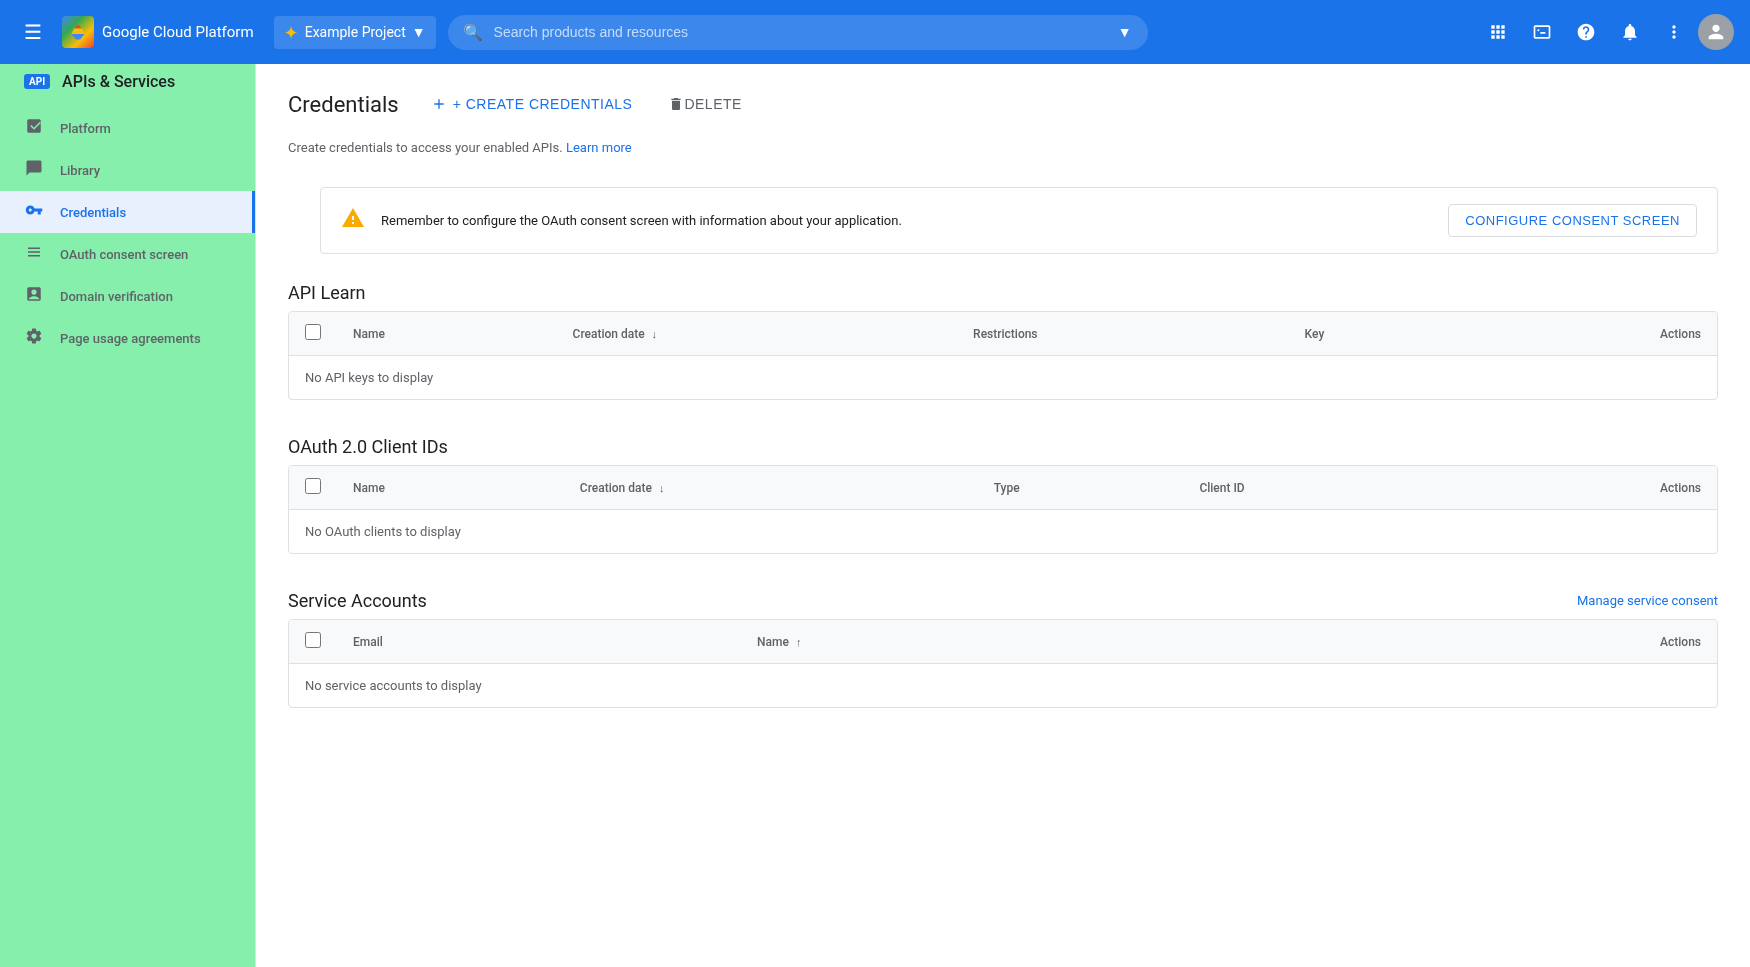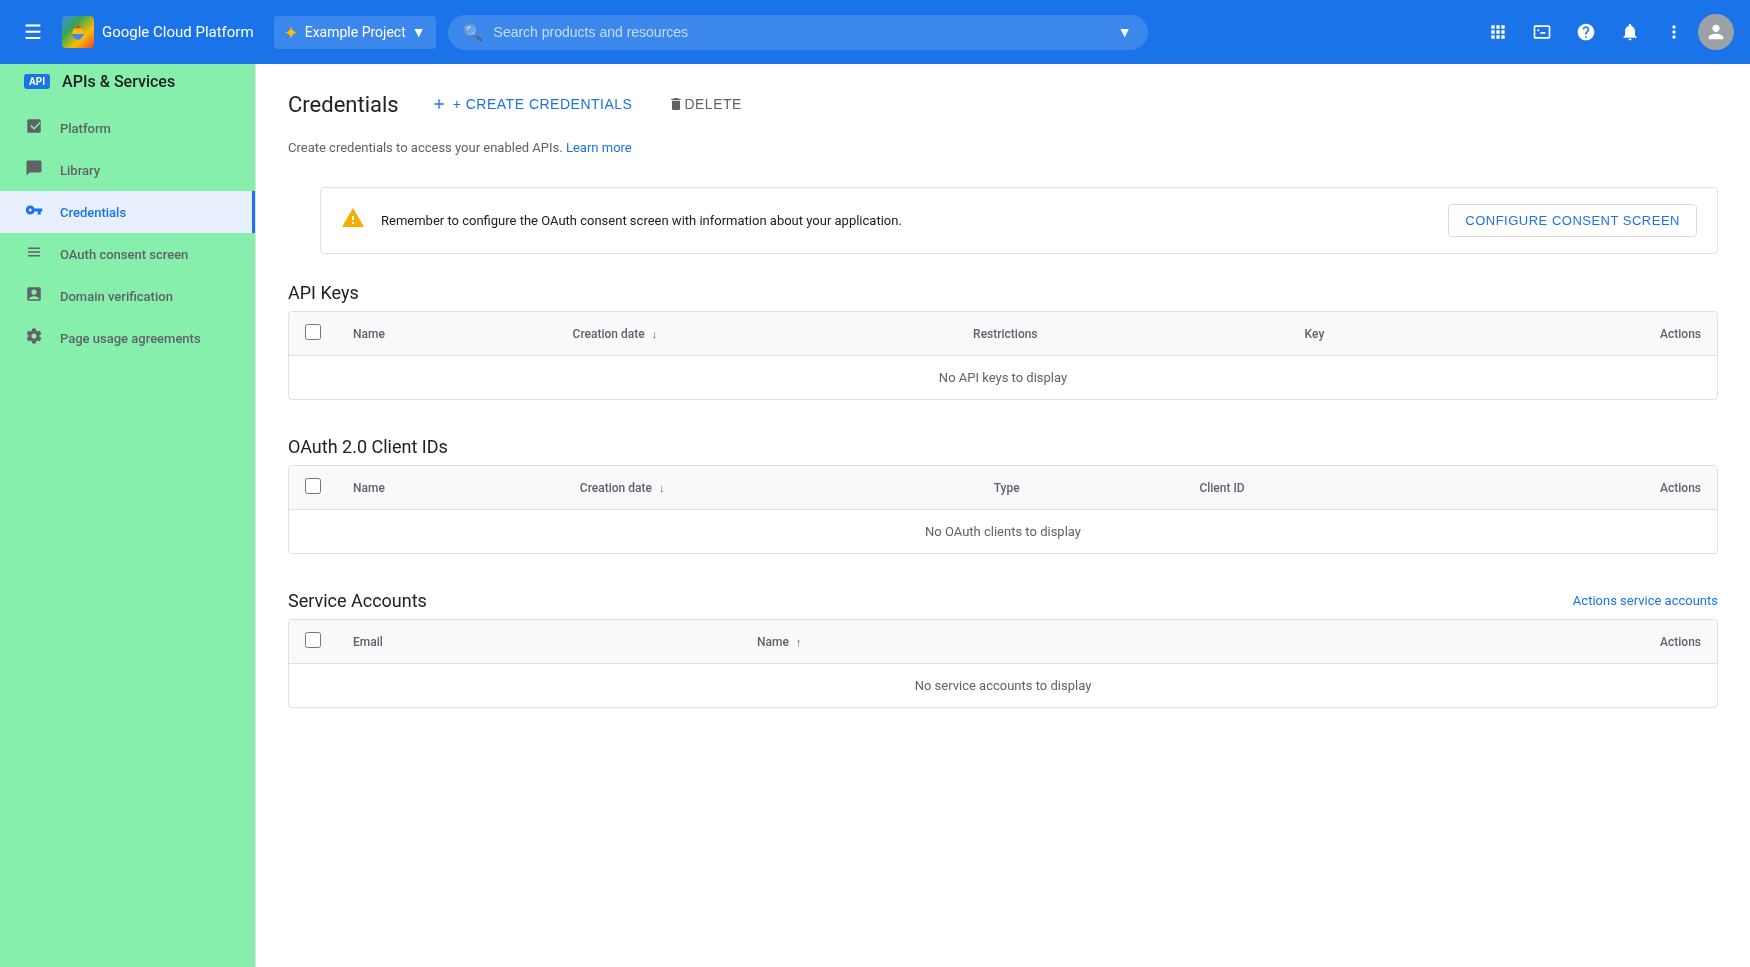--- a/index.html
+++ b/index.html
@@ -212,21 +212,21 @@
     th.checkbox-col { width: 48px; }
     th .sort-icon { font-size: 11px; margin-left: 4px; color: #5f6368; }
     tbody tr:not(.empty-row) {
       border-bottom: 1px solid #e0e0e0;
     }
     td {
       padding: 14px 16px;
       color: #202124; font-size: 13px;
     }
     td.empty-cell { color: #5f6368; }
-    .empty-row td { border: none; text-align: center; }
+    .empty-row td { border: none; }
     .cb-cell { width: 48px; }
     input[type="checkbox"] { width: 16px; height: 16px; cursor: pointer; }
 
     
     ::-webkit-scrollbar { width: 8px; }
     ::-webkit-scrollbar-track { background: #f1f3f4; }
     ::-webkit-scrollbar-thumb { background: #dadce0; border-radius: 4px; }
   </style>
 </head>
 <body>
@@ -386,21 +386,21 @@
               <path d="M1 21h22L12 2 1 21zm12-3h-2v-2h2v2zm0-4h-2v-4h2v4z"></path>
             </svg>
         </span>
         <span class="warning-text">Remember to configure the OAuth consent screen with information about your application.</span>
       </div>
       <button class="btn-configure">CONFIGURE CONSENT SCREEN</button>
     </div>
 
     <div class="section">
       <div class="section-header">
-        <h2 class="section-title">API Keys</h2>
+        <h2 class="section-title">API Learn</h2>
       </div>
       <div class="table-container">
         <table>
           <thead>
             <tr>
               <th class="checkbox-col cb-cell">
                 <input type="checkbox" style="">
               </th>
               <th>
                 <span>Name</span>
@@ -463,21 +463,21 @@
               <td colspan="6" class="empty-cell">No OAuth clients to display</td>
             </tr>
           </tbody>
         </table>
       </div>
     </div>
 
     <div class="section">
       <div class="section-header">
         <h2 class="section-title">Service Accounts</h2>
-        <a href="#" class="manage-link">Actions service accounts</a>
+        <a href="#" class="manage-link">Manage service consent</a>
       </div>
       <div class="table-container">
         <table>
           <thead>
             <tr>
               <th class="checkbox-col cb-cell">
                 <input type="checkbox" style="">
               </th>
               <th>
                 <span>Email</span>

